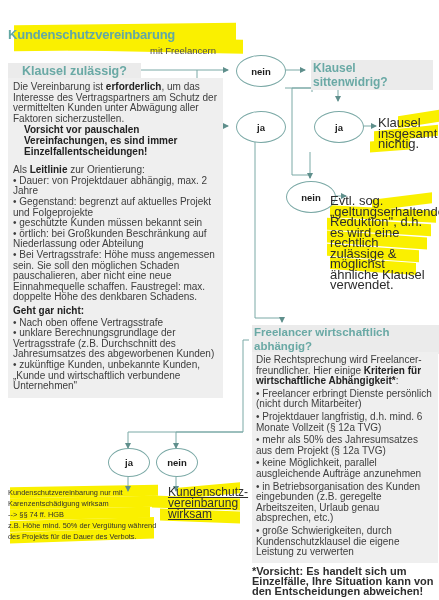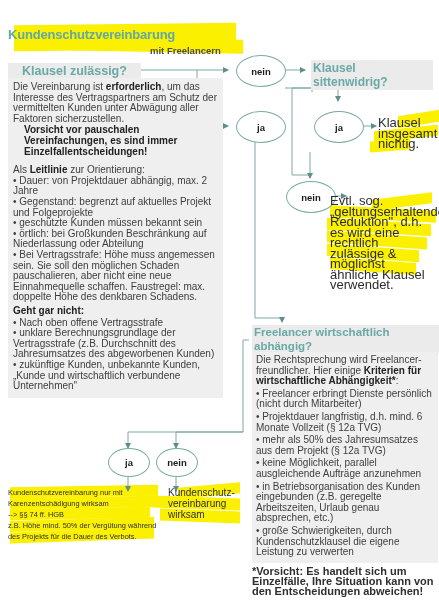--- a/index.html
+++ b/index.html
@@ -9,21 +9,21 @@
   .abs{position:absolute;}
 
   
   #title-wrap{left:8px;top:22px;width:250px;height:34px;}
   #title-hl{position:absolute;left:6px;top:2px;width:222px;height:26px;
             background:#faf000;transform:skewY(-0.6deg);}
   #title-hl2{position:absolute;left:60px;top:16px;width:175px;height:14px;
              background:#faf000;transform:skewY(1.2deg);}
   #title-text{position:relative;font-size:13px;font-weight:bold;color:#62a8a4;
               letter-spacing:-0.2px;line-height:26px;white-space:nowrap;}
-  #subtitle{left:150px;top:45px;font-size:9.5px;font-weight:bold;color:#4c4c4c;}
+  #subtitle{left:150px;top:45px;font-size:9.5px;font-weight:normal;color:#4c4c4c;}
 
   
   #h-klausel{left:8px;top:63px;font-size:12.5px;font-weight:bold;color:#6aa9a5;
              background:#ebebeb;padding:1px 14px;}
   #box-left{left:8px;top:78px;width:215px;background:#efefef;
             padding:4px 5px 6px 5px;box-sizing:border-box;}
   #box-left2{left:8px;top:302px;width:215px;background:#efefef;
              padding:4px 5px 6px 5px;box-sizing:border-box;}
   .body-txt{font-size:10px;line-height:10.6px;color:#3d3d3d;}
   .body-txt b{font-weight:bold;color:#222;}
@@ -42,21 +42,21 @@
   
   .anno{font-size:13px;line-height:10.5px;color:#2c2c2c;}
   #anno-nichtig{left:378px;top:118px;width:58px;}
   #anno-reduktion{left:330px;top:196px;width:104px;}
 
   
   .hl{position:absolute;background:#faf000;z-index:0;}
 
   
   #res-left{left:8px;top:487px;width:150px;font-size:7.4px;line-height:11px;color:#2f2f2f;}
-  #res-right{left:168px;top:487px;width:72px;font-size:10px;line-height:11px;color:#2f2f2f;}
+  #res-right{left:168px;top:487px;width:72px;font-size:12px;line-height:11px;color:#2f2f2f;text-decoration:underline;}
 
   
   .node{position:absolute;border:1px solid #7ba9a6;border-radius:50%;
         background:#ffffff;display:flex;align-items:center;justify-content:center;
         font-size:9.5px;font-weight:bold;color:#1d1d1d;z-index:3;}
   .n-w{width:48px;height:30px;}
   .n-s{width:40px;height:27px;}
 
   
   #wires{position:absolute;left:0;top:0;width:439px;height:600px;z-index:1;}

